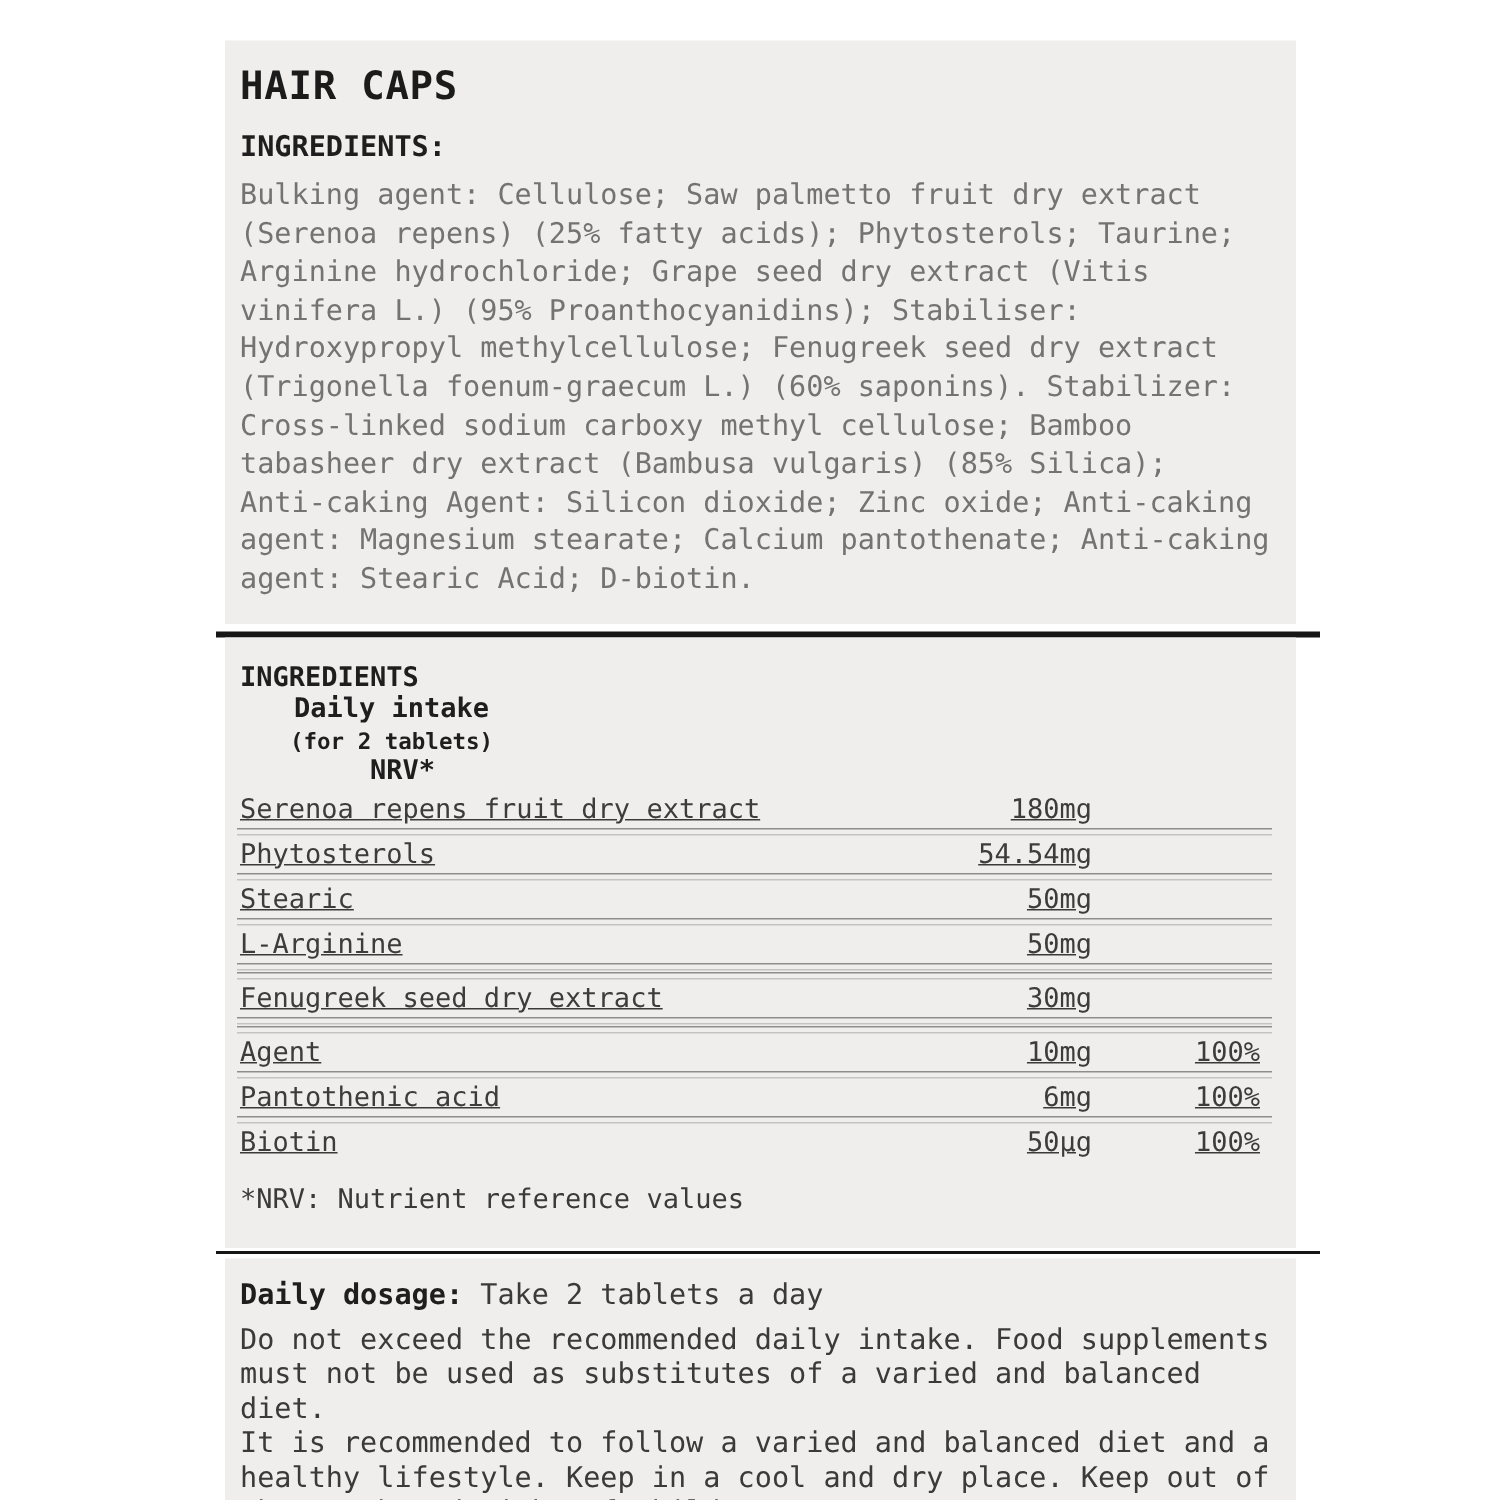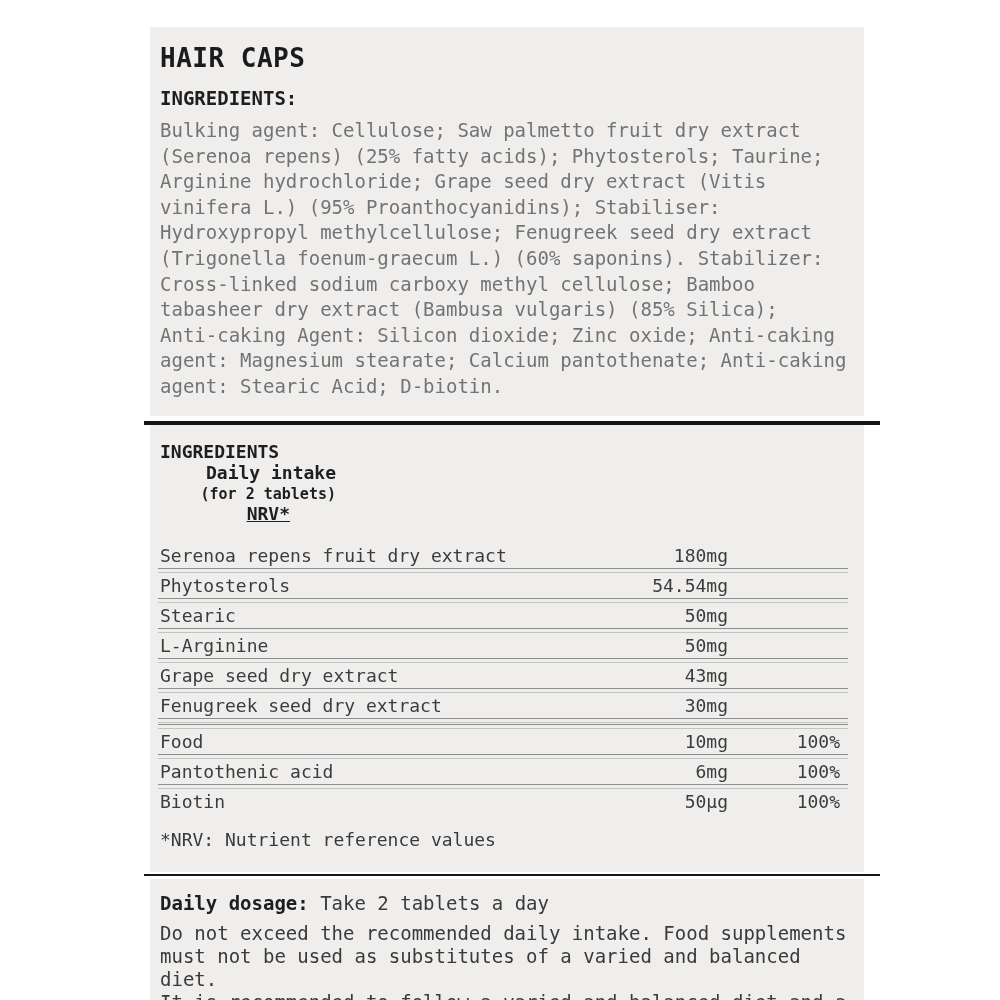--- a/index.html
+++ b/index.html
@@ -65,35 +65,34 @@
     align-items: flex-start;
     padding-left: 10px;
     font-weight: bold;
     color: #1e1e1e;
     font-size: 18px;
     flex-direction: column;
   }
   .h-name { flex: 1; }
   .h-intake {
     width: 150px;
-    text-align: right;
+    text-align: center;
     transform: translateX(26px);
   }
   .h-intake .sub {
     font-size: 15px;
     margin-top: 2px;
   }
   .h-nrv {
     width: 150px;
     text-align: right;
     padding-right: 20px;
     box-sizing: border-box;
-    text-decoration: underline;
-  }
-  .tbody { margin-top: 20px; }
+  }
+  .tbody { margin-top: 4px; text-decoration: underline; }
   .trow {
     display: flex;
     font-size: 18px;
     line-height: 21px;
     padding: 1px 0 1px 10px;
     color: #3c3c3c;
   }
   .c-name { flex: 1; }
   .c-val { width: 150px; text-align: right; }
   .c-nrv {
@@ -183,38 +182,33 @@
       </div>
       <div class="row-sep"></div>
 
       <div class="trow">
         <div class="c-name">L-Arginine</div>
         <div class="c-val">50mg</div>
         <div class="c-nrv"></div>
       </div>
       <div class="row-sep"></div>
 
-      <div class="trow">
-        <div class="c-name">Grape seed dry extract</div>
-        <div class="c-val">43mg</div>
-        <div class="c-nrv"></div>
-      </div>
       <div class="row-sep"></div>
 
       <div class="trow">
         <div class="c-name">Fenugreek seed dry extract</div>
         <div class="c-val">30mg</div>
         <div class="c-nrv"></div>
       </div>
       <div class="row-sep"></div>
 
       <div class="row-sep"></div>
 
       <div class="trow">
-        <div class="c-name">Food</div>
+        <div class="c-name">Agent</div>
         <div class="c-val">10mg</div>
         <div class="c-nrv">100%</div>
       </div>
       <div class="row-sep"></div>
 
       <div class="trow">
         <div class="c-name">Pantothenic acid</div>
         <div class="c-val">6mg</div>
         <div class="c-nrv">100%</div>
       </div>

